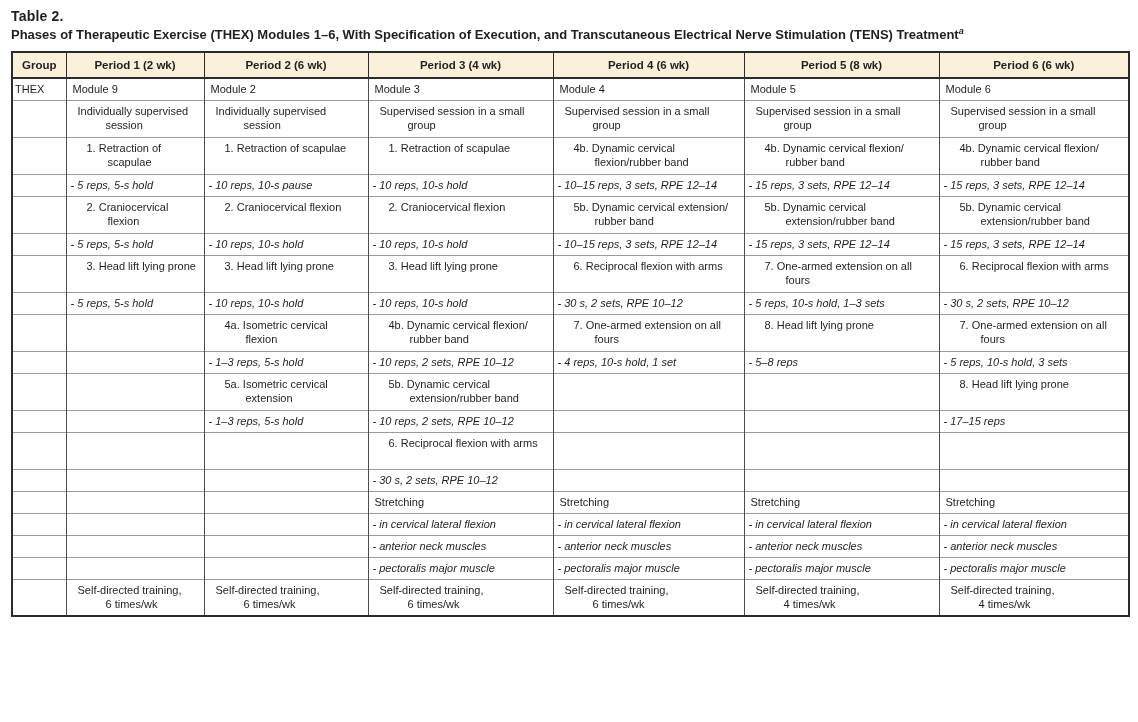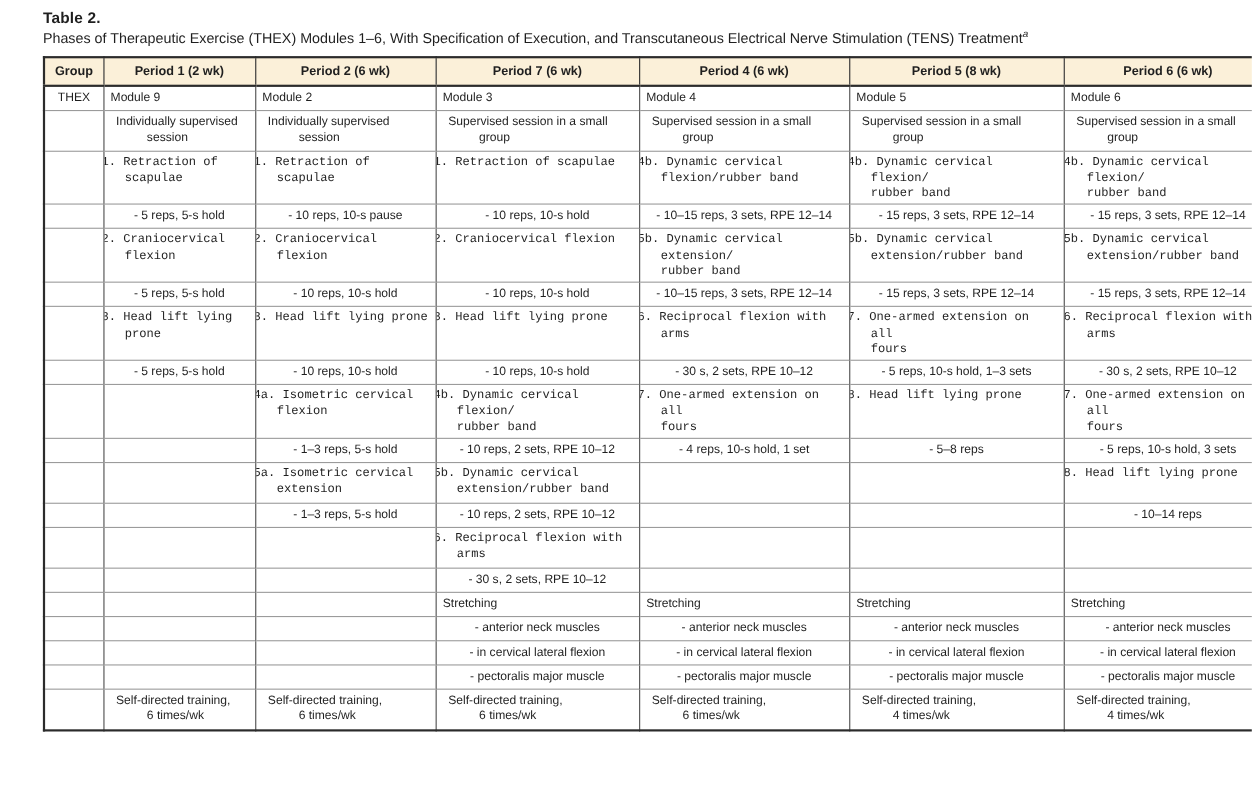--- a/index.html
+++ b/index.html
@@ -11,23 +11,23 @@
     --border-light:#9b9b9b;
   }
   *{box-sizing:border-box;}
   html,body{margin:0;padding:0;}
   body{
     width:1138px;height:722px;overflow:hidden;
     background:var(--page-bg);
     color:var(--text);
     font-family:"Liberation Sans", sans-serif;
   }
-  .page{padding:8px 10px 0 11px;margin-left:28px;}
+  .page{padding:8px 10px 0 11px;}
   .table-title{font-size:14px;font-weight:bold;letter-spacing:.2px;}
-  .table-caption{font-size:13px;margin-top:3px;margin-bottom:9px;}
+  .table-caption{font-size:13px;margin-top:3px;margin-bottom:9px;font-weight:bold;}
   .table-caption sup{font-style:italic;font-size:9px;line-height:0;}
   table.data-table{
     table-layout:fixed;
     width:1117px;
     border-collapse:collapse;
     border:2px solid var(--border-dark);
   }
   th{
     background:var(--header-bg);
     font-size:11.5px;
@@ -46,24 +46,24 @@
     vertical-align:top;
     padding:3px 5px 2px 6px;
     border-left:1px solid var(--border-mid);
     border-top:1px solid var(--border-light);
     white-space:pre-line;
     overflow:hidden;
   }
   td:first-child{border-left:none;}
   tr.row-plain td, tr.row-detail td{height:22px;}
   tr.row-exercise td, tr.row-session td{height:37px;}
-  td.group-cell{text-align:center;padding:3px 2px;}
-  td.cell-exercise{padding-left:19px;text-indent:-21px;font-family:Liberation Mono, monospace;}
+  td.group-cell{text-align:left;padding:3px 2px;}
+  td.cell-exercise{padding-left:41px;text-indent:-21px;}
   td.cell-session{padding-left:39px;text-indent:-28px;}
-  td.cell-detail{text-align:center;text-indent:0;padding-left:4px;padding-right:4px;}
+  td.cell-detail{text-align:left;text-indent:0;padding-left:4px;padding-right:4px;font-style:italic;}
 </style>
 </head>
 <body>
 
 <div class="page">
   <div>
     <div class="table-title">Table 2.</div>
     <div class="table-caption"><span>Phases of Therapeutic Exercise (THEX) Modules 1–6, With Specification of Execution, and Transcutaneous Electrical Nerve Stimulation (TENS) Treatment</span><sup>a</sup></div>
   </div>
 
@@ -75,21 +75,21 @@
       <col style="width:185px">
         <col style="width:191px">
         <col style="width:195px">
         <col style="width:190px">
     </colgroup>
     <thead>
       <tr>
         <th>Group</th>
         <th>Period 1 (2 wk)</th>
         <th>Period 2 (6 wk)</th>
-        <th>Period 7 (6 wk)</th>
+        <th>Period 3 (4 wk)</th>
         <th>Period 4 (6 wk)</th>
         <th>Period 5 (8 wk)</th>
         <th>Period 6 (6 wk)</th>
       </tr>
     </thead>
     <tbody>
         <tr class="row-plain">
           <td class="group-cell">THEX</td>
           <td class="cell-plain">Module 9</td>
           <td class="cell-plain">Module 2</td>
@@ -208,21 +208,21 @@
           <td class="cell-exercise"></td>
           <td class="cell-exercise">8. Head lift lying prone</td>
         </tr>
         <tr class="row-detail">
           <td class="group-cell"></td>
           <td class="cell-detail"></td>
           <td class="cell-detail">- 1–3 reps, 5-s hold</td>
           <td class="cell-detail">- 10 reps, 2 sets, RPE 10–12</td>
           <td class="cell-detail"></td>
           <td class="cell-detail"></td>
-          <td class="cell-detail">- 10–14 reps</td>
+          <td class="cell-detail">- 17–15 reps</td>
         </tr>
         <tr class="row-exercise">
           <td class="group-cell"></td>
           <td class="cell-exercise"></td>
           <td class="cell-exercise"></td>
           <td class="cell-exercise">6. Reciprocal flexion with arms</td>
           <td class="cell-exercise"></td>
           <td class="cell-exercise"></td>
           <td class="cell-exercise"></td>
         </tr>
@@ -241,33 +241,33 @@
           <td class="cell-plain"></td>
           <td class="cell-plain">Stretching</td>
           <td class="cell-plain">Stretching</td>
           <td class="cell-plain">Stretching</td>
           <td class="cell-plain">Stretching</td>
         </tr>
         <tr class="row-detail">
           <td class="group-cell"></td>
           <td class="cell-detail"></td>
           <td class="cell-detail"></td>
-          <td class="cell-detail">- anterior neck muscles</td>
-          <td class="cell-detail">- anterior neck muscles</td>
-          <td class="cell-detail">- anterior neck muscles</td>
-          <td class="cell-detail">- anterior neck muscles</td>
-        </tr>
-        <tr class="row-detail">
-          <td class="group-cell"></td>
-          <td class="cell-detail"></td>
-          <td class="cell-detail"></td>
-          <td class="cell-detail">- in cervical lateral flexion</td>
-          <td class="cell-detail">- in cervical lateral flexion</td>
-          <td class="cell-detail">- in cervical lateral flexion</td>
-          <td class="cell-detail">- in cervical lateral flexion</td>
+          <td class="cell-detail">- in cervical lateral flexion</td>
+          <td class="cell-detail">- in cervical lateral flexion</td>
+          <td class="cell-detail">- in cervical lateral flexion</td>
+          <td class="cell-detail">- in cervical lateral flexion</td>
+        </tr>
+        <tr class="row-detail">
+          <td class="group-cell"></td>
+          <td class="cell-detail"></td>
+          <td class="cell-detail"></td>
+          <td class="cell-detail">- anterior neck muscles</td>
+          <td class="cell-detail">- anterior neck muscles</td>
+          <td class="cell-detail">- anterior neck muscles</td>
+          <td class="cell-detail">- anterior neck muscles</td>
         </tr>
         <tr class="row-detail">
           <td class="group-cell"></td>
           <td class="cell-detail"></td>
           <td class="cell-detail"></td>
           <td class="cell-detail">- pectoralis major muscle</td>
           <td class="cell-detail">- pectoralis major muscle</td>
           <td class="cell-detail">- pectoralis major muscle</td>
           <td class="cell-detail">- pectoralis major muscle</td>
         </tr>

